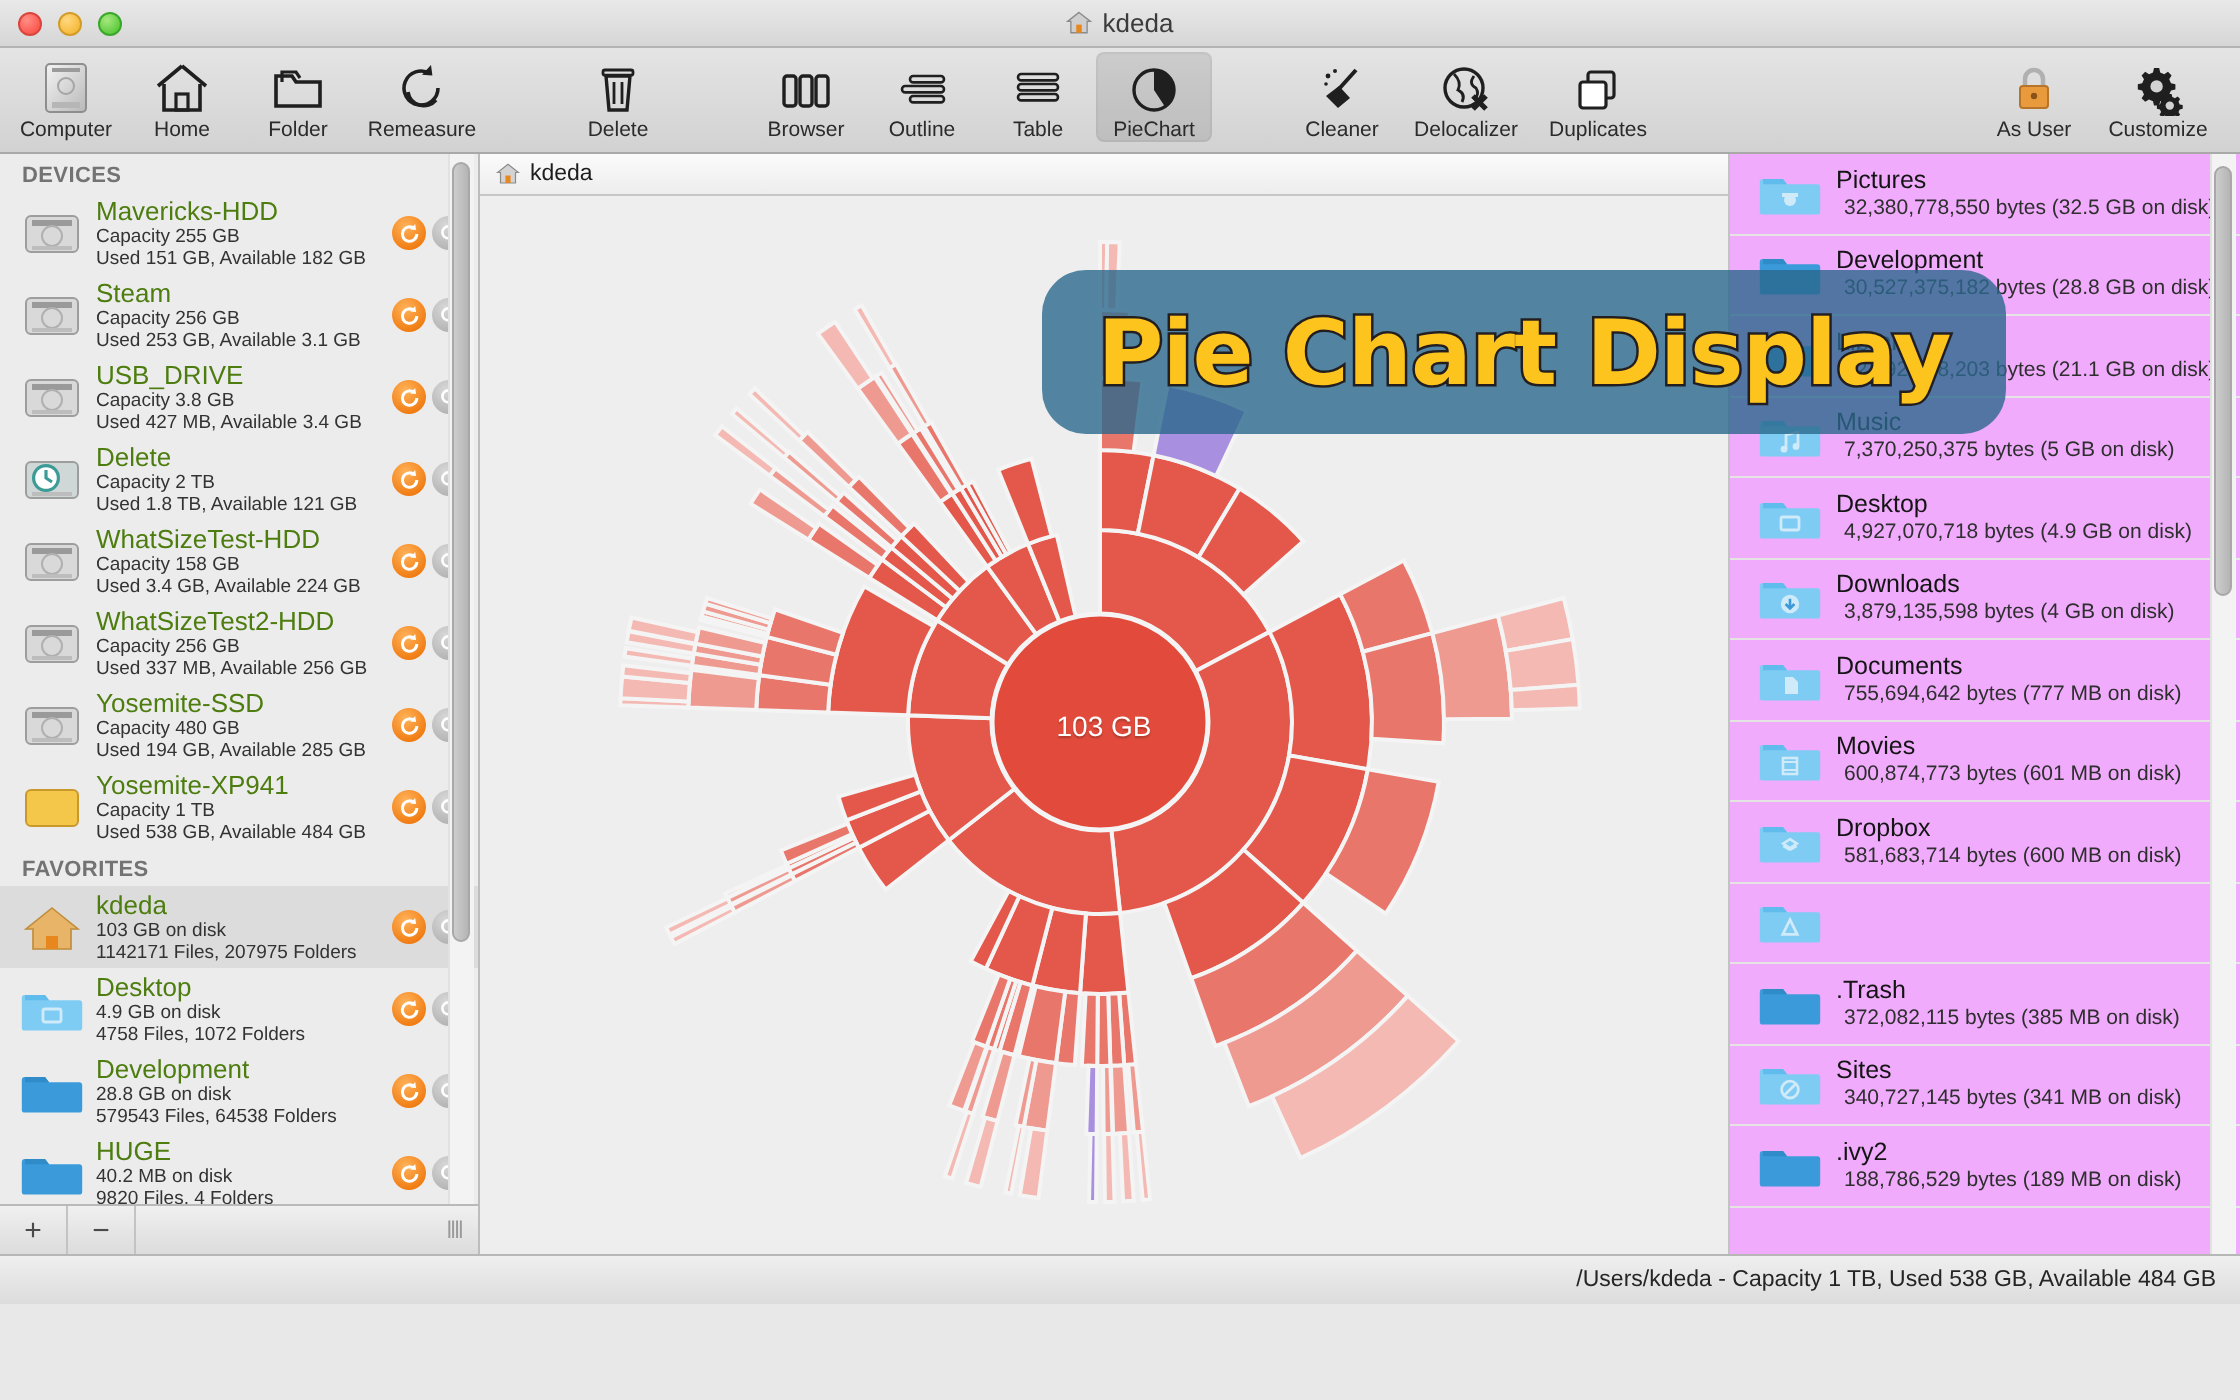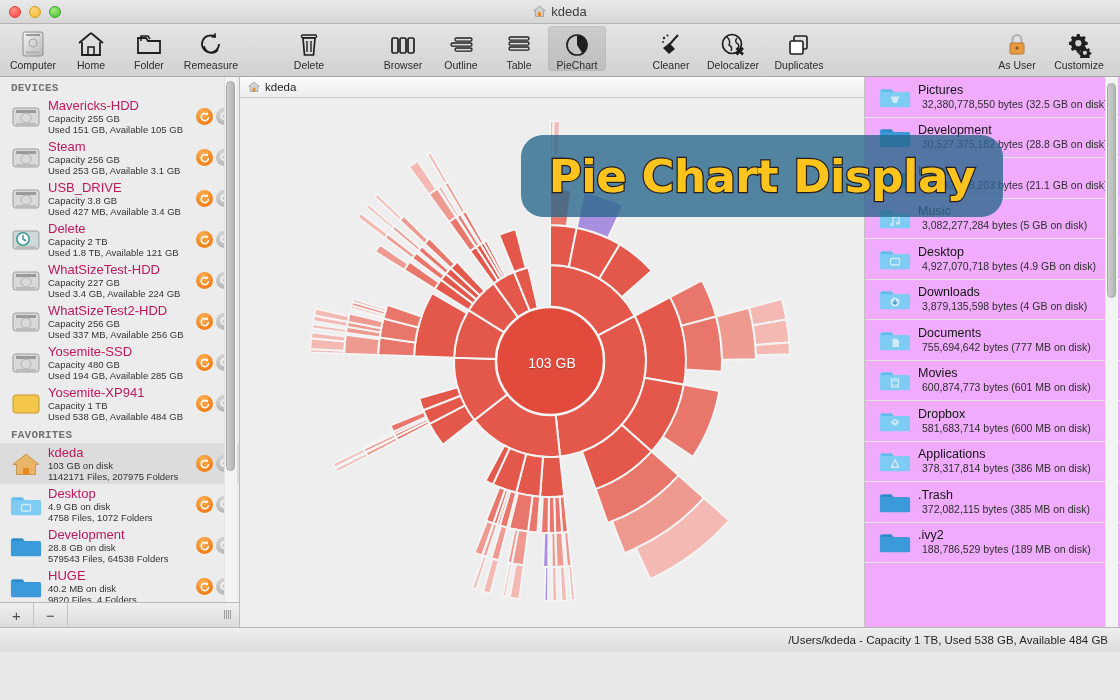--- a/index.html
+++ b/index.html
@@ -67,31 +67,31 @@
     background: #ececec;
     border-right: 1px solid #bdbdbd;
     display: flex; flex-direction: column;
     position: relative;
   }
   .side-scroll {
     flex: 1 1 auto; overflow: hidden; position: relative;
   }
   .group-hdr {
     font-size: 11px; font-weight: bold; color: #737373;
-    letter-spacing: 0.2px; padding: 5px 0 2px 11px; font-family: Liberation Mono, monospace;
+    letter-spacing: 0.2px; padding: 5px 0 2px 11px;
   }
   .row {
     display: flex; align-items: center;
     padding: 2px 6px 2px 10px; height: 41px;
     position: relative;
   }
   .row.selected { background: #dcdcdc; }
   .row-icon { width: 32px; flex: 0 0 32px; height: 30px; margin-right: 6px; display:flex; align-items:center; justify-content:center;}
   .row-text { flex: 1 1 auto; min-width: 0; }
-  .row-title { font-size: 13px; color: #be185d; line-height: 14px; white-space: nowrap; overflow: hidden; }
+  .row-title { font-size: 13px; color: #4d7c0f; line-height: 14px; white-space: nowrap; overflow: hidden; }
   .row-sub { font-size: 9.5px; color: #333; line-height: 11px; white-space: nowrap; overflow: hidden; }
   .row-btns { display: flex; gap: 3px; align-items: center; padding-left: 3px; }
   .cbtn { width: 17px; height: 17px; border-radius: 50%; display:flex; align-items:center; justify-content:center;}
   .cbtn.orange { background: radial-gradient(circle at 40% 30%, #ffb259, #f07c12 75%); }
   .cbtn.grey { background: radial-gradient(circle at 40% 30%, #d8d8d8, #b4b4b4 75%); }
 
   .side-footer {
     height: 25px; flex: 0 0 25px;
     background: linear-gradient(to bottom,#f0f0f0,#dcdcdc);
     border-top: 1px solid #b9b9b9;
@@ -383,21 +383,21 @@
                 <svg width="30" height="28" viewBox="0 0 30 28">
                   <rect x="2" y="5" width="26" height="18" rx="2.5" fill="#d9d9d9" stroke="#9d9d9d"></rect>
                   <rect x="5" y="7" width="20" height="3" fill="#9a9a9a"></rect>
                   <circle cx="15" cy="15" r="5" fill="none" stroke="#b0b0b0"></circle>
                   <rect x="5" y="20" width="20" height="2" fill="#bdbdbd"></rect>
                 </svg>
               </span>
               <span class="row-text">
                 <span class="row-title" style="display:block">Mavericks-HDD</span>
                 <span class="row-sub" style="display:block">Capacity 255 GB</span>
-                <span class="row-sub" style="display:block">Used 151 GB, Available 105 GB</span>
+                <span class="row-sub" style="display:block">Used 151 GB, Available 182 GB</span>
               </span>
               <span class="row-btns">
                 <span class="cbtn orange">
                   <svg width="12" height="12" viewBox="0 0 12 12">
                     <path d="M9.4 6 A3.6 3.6 0 1 1 8 3.2" stroke="#fff" stroke-width="1.5" fill="none"></path>
                     <path d="M8.6 1 L9 4 L6.2 3.7 Z" fill="#fff"></path>
                   </svg>
                 </span>
                 <span class="cbtn grey">
                   <svg width="12" height="12" viewBox="0 0 12 12">
@@ -499,21 +499,21 @@
               <span class="row-icon">
                 <svg width="30" height="28" viewBox="0 0 30 28">
                   <rect x="2" y="5" width="26" height="18" rx="2.5" fill="#d9d9d9" stroke="#9d9d9d"></rect>
                   <rect x="5" y="7" width="20" height="3" fill="#9a9a9a"></rect>
                   <circle cx="15" cy="15" r="5" fill="none" stroke="#b0b0b0"></circle>
                   <rect x="5" y="20" width="20" height="2" fill="#bdbdbd"></rect>
                 </svg>
               </span>
               <span class="row-text">
                 <span class="row-title" style="display:block">WhatSizeTest-HDD</span>
-                <span class="row-sub" style="display:block">Capacity 227 GB</span>
+                <span class="row-sub" style="display:block">Capacity 158 GB</span>
                 <span class="row-sub" style="display:block">Used 3.4 GB, Available 224 GB</span>
               </span>
               <span class="row-btns">
                 <span class="cbtn orange">
                   <svg width="12" height="12" viewBox="0 0 12 12">
                     <path d="M9.4 6 A3.6 3.6 0 1 1 8 3.2" stroke="#fff" stroke-width="1.5" fill="none"></path>
                     <path d="M8.6 1 L9 4 L6.2 3.7 Z" fill="#fff"></path>
                   </svg>
                 </span>
                 <span class="cbtn grey">
@@ -943,21 +943,21 @@
               <svg width="32" height="26" viewBox="0 0 30 26">
                 <path d="M1.5 5.5 h10 l2 2.6 h15 a1.6 1.6 0 0 1 1.6 1.6 v12 a1.6 1.6 0 0 1 -1.6 1.6 h-27 a1.6 1.6 0 0 1 -1.6 -1.6 v-14.6 a1.6 1.6 0 0 1 1.6 -1.6 z" fill="#7ecbf3"></path>
                 <path d="M1.5 5.5 h10 l2 2.6 h-12 z" fill="#5fbced"></path>
                 <path d="M13 19.5 V12.5 L19 11 V18" stroke="#cfeaf9" stroke-width="1.4" fill="none"></path>
                 <circle cx="12" cy="19.6" r="1.7" fill="#cfeaf9"></circle>
                 <circle cx="18" cy="18.2" r="1.7" fill="#cfeaf9"></circle>
               </svg>
             </span>
             <span class="rrow-text">
               <span class="rrow-title" style="display:block">Music</span>
-              <span class="rrow-sub" style="display:block">3,082,277,284 bytes (5 GB on disk)</span>
+              <span class="rrow-sub" style="display:block">7,370,250,375 bytes (5 GB on disk)</span>
             </span>
           </div>
           <div class="rrow">
             <span class="rrow-icon">
               <svg width="32" height="26" viewBox="0 0 30 26">
                 <path d="M1.5 5.5 h10 l2 2.6 h15 a1.6 1.6 0 0 1 1.6 1.6 v12 a1.6 1.6 0 0 1 -1.6 1.6 h-27 a1.6 1.6 0 0 1 -1.6 -1.6 v-14.6 a1.6 1.6 0 0 1 1.6 -1.6 z" fill="#7ecbf3"></path>
                 <path d="M1.5 5.5 h10 l2 2.6 h-12 z" fill="#5fbced"></path>
                 <rect x="10.5" y="12.5" width="9" height="6.5" rx="1" fill="none" stroke="#cfeaf9" stroke-width="1.4"></rect>
               </svg>
             </span>
@@ -1021,35 +1021,45 @@
             </span>
           </div>
           <div class="rrow">
             <span class="rrow-icon">
               <svg width="32" height="26" viewBox="0 0 30 26">
                 <path d="M1.5 5.5 h10 l2 2.6 h15 a1.6 1.6 0 0 1 1.6 1.6 v12 a1.6 1.6 0 0 1 -1.6 1.6 h-27 a1.6 1.6 0 0 1 -1.6 -1.6 v-14.6 a1.6 1.6 0 0 1 1.6 -1.6 z" fill="#7ecbf3"></path>
                 <path d="M1.5 5.5 h10 l2 2.6 h-12 z" fill="#5fbced"></path>
                 <path d="M15 11.8 L18.6 19.2 H11.4 Z" fill="none" stroke="#cfeaf9" stroke-width="1.4"></path>
               </svg>
             </span>
-            <span class="rrow-text">
-              <span class="rrow-title" style="display:block">Applications</span>
-              <span class="rrow-sub" style="display:block">378,317,814 bytes (386 MB on disk)</span>
-            </span>
           </div>
           <div class="rrow">
             <span class="rrow-icon">
               <svg width="32" height="26" viewBox="0 0 30 26">
                 <path d="M1.5 5.5 h10 l2 2.6 h15 a1.6 1.6 0 0 1 1.6 1.6 v12 a1.6 1.6 0 0 1 -1.6 1.6 h-27 a1.6 1.6 0 0 1 -1.6 -1.6 v-14.6 a1.6 1.6 0 0 1 1.6 -1.6 z" fill="#3b9ad9"></path>
                 <path d="M1.5 5.5 h10 l2 2.6 h-12 z" fill="#2f8cc9"></path>
               </svg>
             </span>
             <span class="rrow-text">
               <span class="rrow-title" style="display:block">.Trash</span>
               <span class="rrow-sub" style="display:block">372,082,115 bytes (385 MB on disk)</span>
+            </span>
+          </div>
+          <div class="rrow">
+            <span class="rrow-icon">
+              <svg width="32" height="26" viewBox="0 0 30 26">
+                <path d="M1.5 5.5 h10 l2 2.6 h15 a1.6 1.6 0 0 1 1.6 1.6 v12 a1.6 1.6 0 0 1 -1.6 1.6 h-27 a1.6 1.6 0 0 1 -1.6 -1.6 v-14.6 a1.6 1.6 0 0 1 1.6 -1.6 z" fill="#7ecbf3"></path>
+                <path d="M1.5 5.5 h10 l2 2.6 h-12 z" fill="#5fbced"></path>
+                <circle cx="15" cy="15.8" r="4.2" fill="none" stroke="#cfeaf9" stroke-width="1.4"></circle>
+                <path d="M12.2 18.6 L17.8 13" stroke="#cfeaf9" stroke-width="1.4"></path>
+              </svg>
+            </span>
+            <span class="rrow-text">
+              <span class="rrow-title" style="display:block">Sites</span>
+              <span class="rrow-sub" style="display:block">340,727,145 bytes (341 MB on disk)</span>
             </span>
           </div>
           <div class="rrow">
             <span class="rrow-icon">
               <svg width="32" height="26" viewBox="0 0 30 26">
                 <path d="M1.5 5.5 h10 l2 2.6 h15 a1.6 1.6 0 0 1 1.6 1.6 v12 a1.6 1.6 0 0 1 -1.6 1.6 h-27 a1.6 1.6 0 0 1 -1.6 -1.6 v-14.6 a1.6 1.6 0 0 1 1.6 -1.6 z" fill="#3b9ad9"></path>
                 <path d="M1.5 5.5 h10 l2 2.6 h-12 z" fill="#2f8cc9"></path>
               </svg>
             </span>
             <span class="rrow-text">

